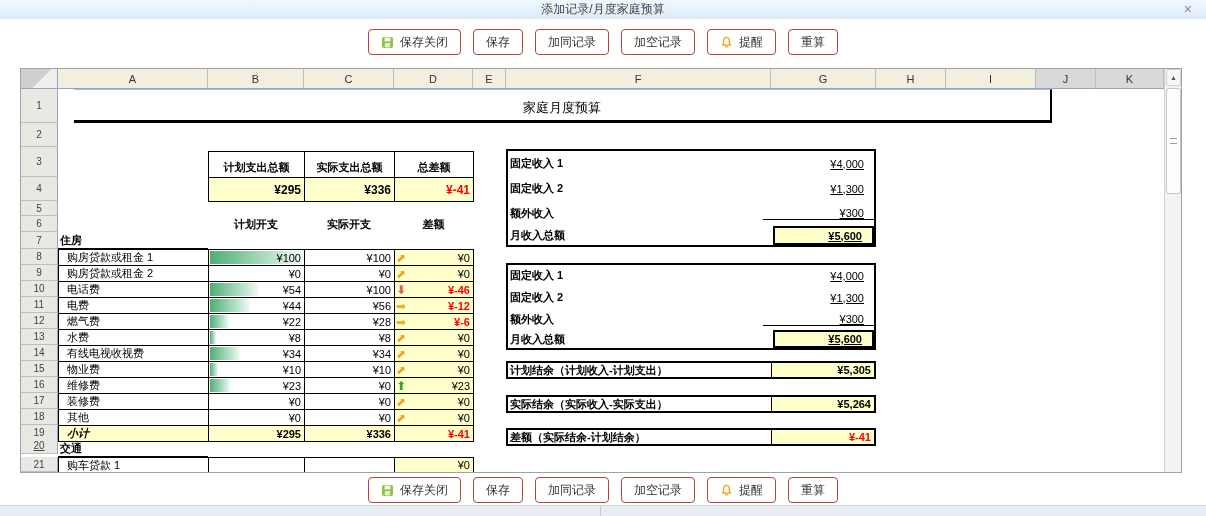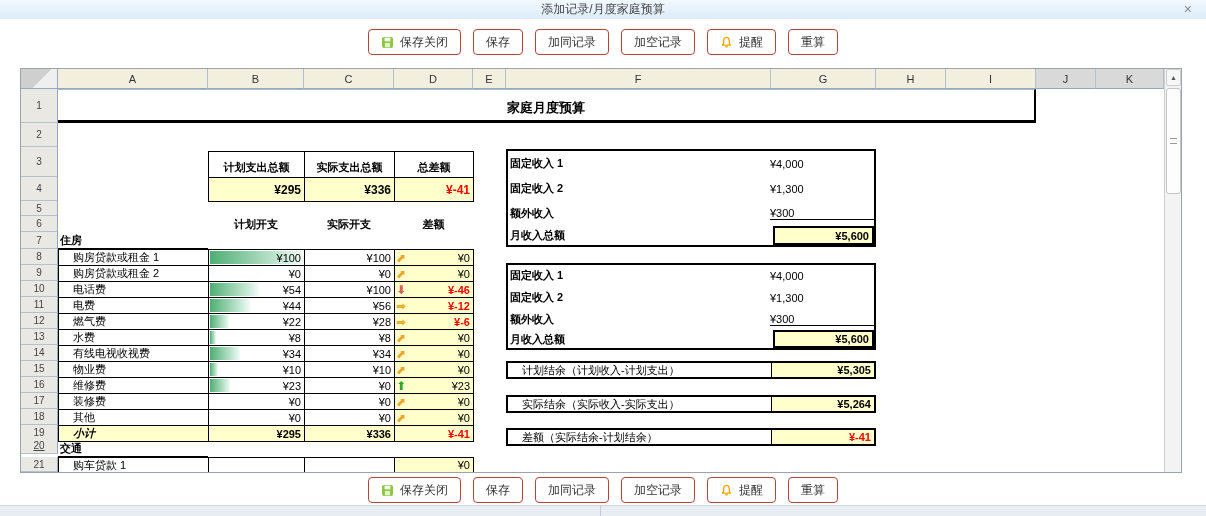--- a/index.html
+++ b/index.html
@@ -29,50 +29,50 @@
     background:linear-gradient(135deg,#cfcfcf 55%,#efefef 56%);border-right:1px solid #93a8bd;border-bottom:1px solid #93a8bd;}
   .colhdr{position:absolute;top:0;height:20px;box-sizing:border-box;background:#f2efdf;
     border-right:1px solid #b4c0cc;border-bottom:1px solid #93a8bd;
     display:flex;align-items:center;justify-content:center;color:#333;}
   .colhdr.far{background:#d9d9d9;}
   .rowhdr{position:absolute;left:0;width:37px;box-sizing:border-box;background:#e9e8e3;
     border-right:1px solid #93a8bd;border-bottom:1px solid #b4c0cc;
     display:flex;align-items:center;justify-content:center;color:#444;font-size:10px;}
   .titlecell{position:absolute;box-sizing:border-box;background:#fff;border-right:2px solid #000;
     border-bottom:3px solid #000;display:flex;align-items:flex-end;justify-content:center;
-    font-weight:bold;font-size:13px;padding-bottom:3px;}
+    font-weight:normal;font-size:13px;padding-bottom:3px;margin-left:16px;}
   
   .xgrid{position:absolute;display:grid;background:#fff;border-top:1px solid #000;border-left:1px solid #000;text-align:right;}
   .xgrid .c{box-sizing:border-box;border-right:1px solid #000;border-bottom:1px solid #000;
     position:relative;display:flex;align-items:center;overflow:hidden;}
-  .c.lab{padding-left:14px;}
+  .c.lab{padding-left:8px;}
   .c.num{justify-content:flex-end;padding-right:3px;}
   .c.hdrc{justify-content:center;align-items:flex-end;font-weight:bold;padding-bottom:2px;}
   .c.yellow{background:#ffffcc;}
   .bold{font-weight:bold;}
   .neg{color:#ff0000;font-weight:bold;}
   .bar{position:absolute;left:1px;top:1px;bottom:1px;background:linear-gradient(90deg,#4fae73,#cdecdb 80%,#f4fbf7);}
   .cellval{position:relative;}
   .diffico{position:absolute;left:1px;top:50%;transform:translateY(-54%);font-size:12px;line-height:1;}
   .colhead6{position:absolute;display:flex;align-items:center;justify-content:center;font-weight:bold;}
   .seclabel{position:absolute;box-sizing:border-box;border-bottom:1px solid #000;font-weight:bold;
     display:flex;align-items:center;padding-left:2px;}
   
   .ibox{position:absolute;box-sizing:border-box;border:2px solid #000;background:#fff;display:flex;flex-direction:column;}
   .ibox .t{box-sizing:border-box;border-bottom:1px solid #000;font-weight:bold;
     display:flex;align-items:flex-end;justify-content:center;padding-bottom:1px;}
   .irow{display:flex;align-items:center;}
   .irow .lab2{flex:1;font-weight:bold;padding-left:2px;}
-  .irow .val2{width:101px;padding-right:3px;}
+  .irow .val2{width:101px;text-align:right;padding-right:10px;text-decoration:underline;}
   .irow.uline .val2{border-bottom:1px solid #000;}
   .irow.tot .val2{box-sizing:border-box;height:100%;background:#ffffcc;border:2px solid #000;
     font-weight:bold;display:flex;align-items:center;justify-content:flex-end;}
   
   .rrow{position:absolute;box-sizing:border-box;border:2px solid #000;background:#fff;display:flex;align-items:center;}
-  .rrow .lab2{flex:1;font-weight:normal;padding-left:14px;}
+  .rrow .lab2{flex:1;font-weight:bold;padding-left:2px;}
   .rrow .rval{width:103px;height:100%;box-sizing:border-box;background:#ffffcc;border-left:1px solid #000;
     display:flex;align-items:center;justify-content:flex-end;padding-right:3px;font-weight:bold;}
   
   .vscroll{position:absolute;top:0;width:17px;height:403px;background:#f3f3f3;border-left:1px solid #cfcfcf;box-sizing:border-box;}
   .vs-btn{position:absolute;left:1px;top:0;width:15px;height:17px;background:#f6f6f6;border:1px solid #cfcfcf;
     box-sizing:border-box;border-radius:2px;display:flex;align-items:center;justify-content:center;
     font-size:7px;color:#555;cursor:pointer;}
   .vs-thumb{position:absolute;left:1px;top:19px;width:15px;height:106px;background:#fdfdfd;border:1px solid #c5c5c5;
     box-sizing:border-box;border-radius:3px;display:flex;align-items:center;justify-content:center;cursor:pointer;}
   .grip{width:7px;height:4px;border-top:1px solid #9b9b9b;border-bottom:1px solid #9b9b9b;}

